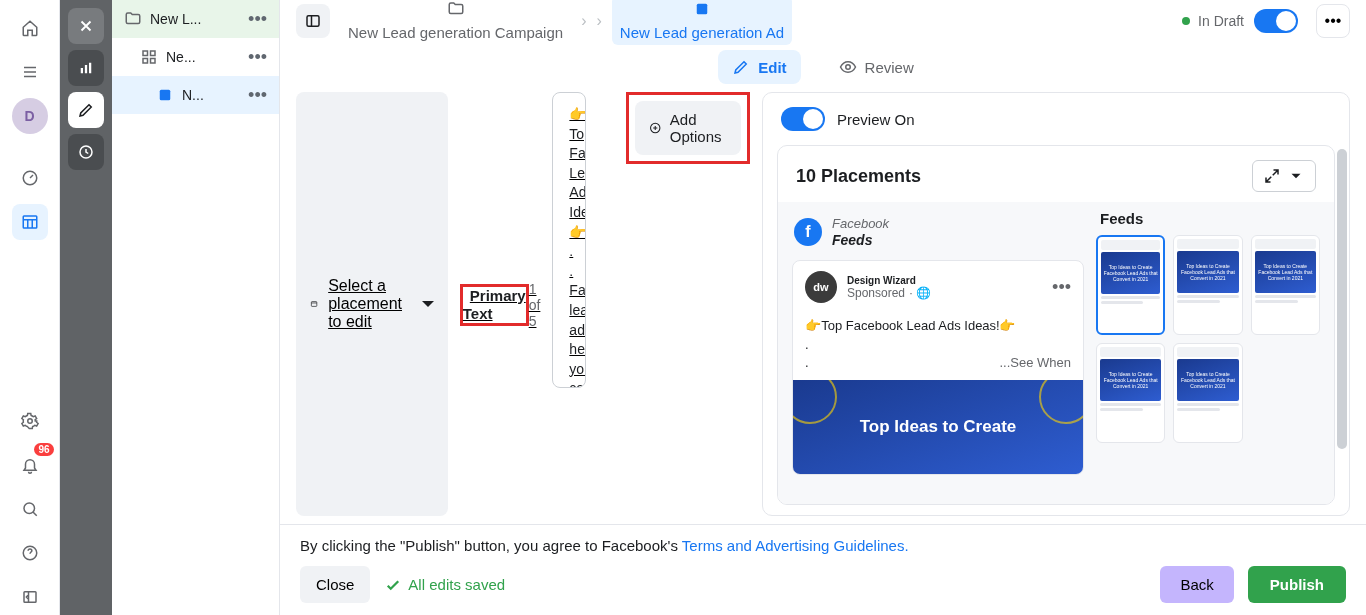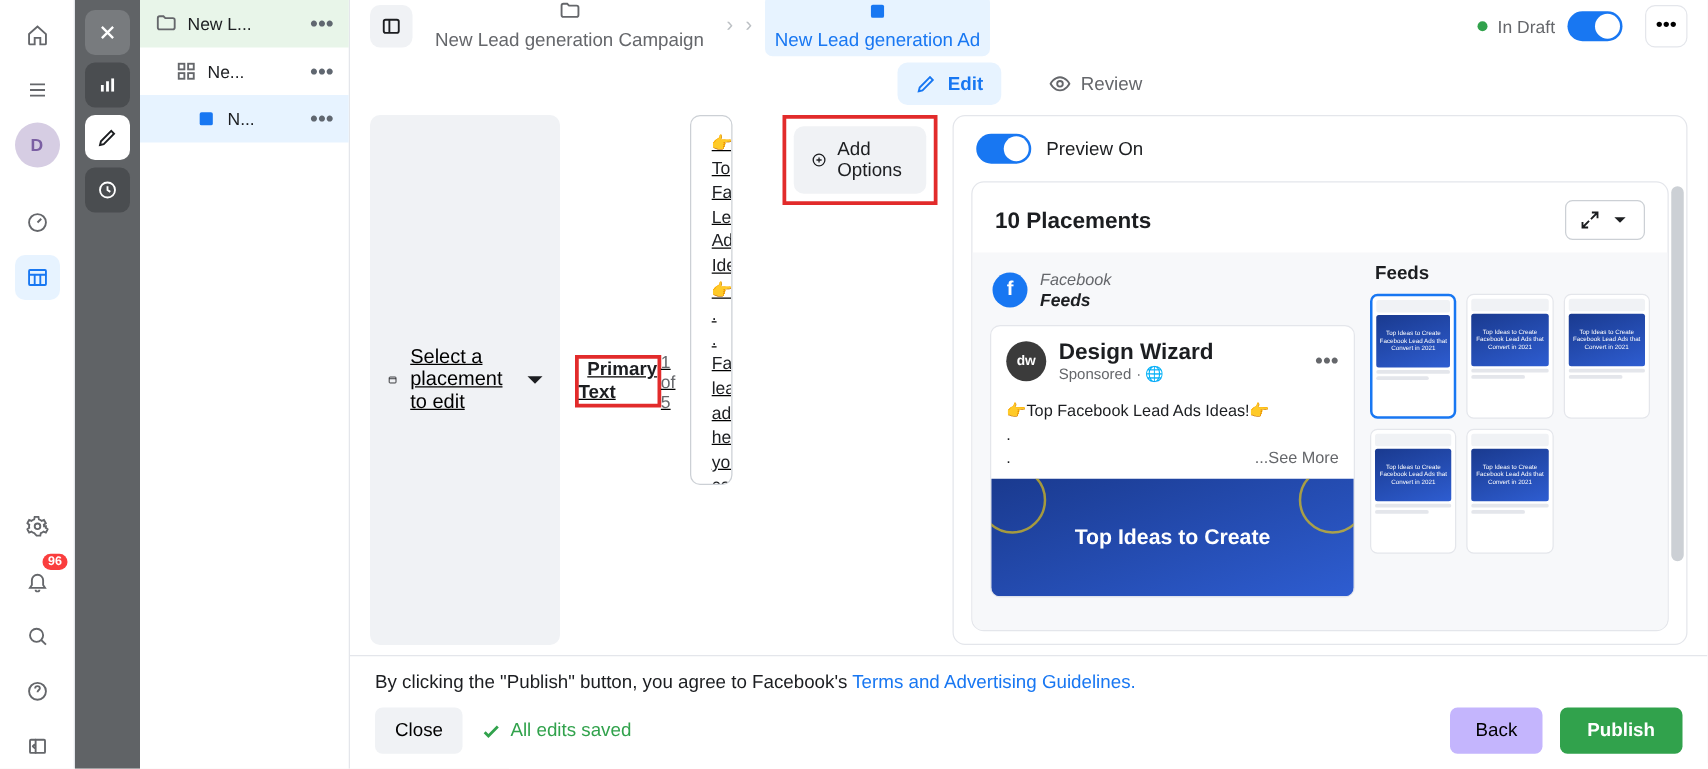--- a/index.html
+++ b/index.html
@@ -86,21 +86,21 @@
 .preview-main { flex: 1; display: flex; flex-direction: column; }
 .platform-row { display: flex; align-items: center; gap: 10px; padding: 6px 2px 12px 2px; }
 .platform-avatar { width: 28px; height: 28px; border-radius: 50%; background: #1877f2; display: flex; align-items: center; justify-content: center; color: #fff; font-weight: 700; font-size: 16px; }
 .platform-texts { display: flex; flex-direction: column; line-height: 1.2; font-style: italic; }
 .platform-name { font-size: 13px; color: #65676b; }
 .platform-sub { font-size: 14px; font-weight: 600; color: #1c1e21; }
 
 .ad-card { background: #fff; border-radius: 8px; border: 1px solid #e4e6eb; overflow: hidden; }
 .ad-head { display: flex; align-items: center; padding: 10px 12px; gap: 10px; }
 .ad-avatar { width: 32px; height: 32px; border-radius: 50%; background: #3b3b3b; display: flex; align-items: center; justify-content: center; color: #fff; font-size: 11px; font-weight: 700; }
-.ad-page-name { font-size: 18px; font-weight: 600; color: #1c1e21; }
+.ad-page-name { font-size: 10px; font-weight: 600; color: #1c1e21; }
 .ad-sponsored { font-size: 12px; color: #65676b; display: flex; align-items: center; gap: 4px; }
 .ad-head-more { margin-left: auto; cursor: pointer; font-size: 18px; color: #65676b; }
 .ad-text { padding: 4px 12px 8px 12px; font-size: 13px; color: #1c1e21; line-height: 1.4; }
 .see-more { color: #65676b; float: right; cursor: pointer; font-size: 13px; }
 .ad-image { height: 94px; background: linear-gradient(160deg, #1a3a8f 0%, #2e5dd1 100%); color: #fff; display: flex; align-items: center; justify-content: center; font-weight: 700; font-size: 17px; text-align: center; padding: 0 12px; position: relative; overflow: hidden; }
 .ad-image::before, .ad-image::after { content: ""; position: absolute; width: 50px; height: 50px; border: 2px solid rgba(255,214,0,0.6); border-radius: 50%; }
 .ad-image::before { left: -10px; top: -10px; }
 .ad-image::after { right: -10px; top: -10px; }
 
 .thumbs-col { width: 224px; }
@@ -365,21 +365,21 @@
                       <span>Sponsored</span>
                       <span> · 🌐</span>
                     </div>
                 </div>
                 <div class="ad-head-more">•••</div>
               </div>
               <div class="ad-text">
                 <span style="white-space:pre-wrap">👉Top Facebook Lead Ads Ideas!👉
 .
 .</span>
-                <span class="see-more">...See More</span>
+                <span class="see-more">...See When</span>
               </div>
               <div class="ad-image">
                 <span>Top Ideas to Create</span>
               </div>
             </div>
           </div>
 
           <div class="thumbs-col">
             <div class="thumbs-title">Feeds</div>
             <div class="thumbs-grid">

